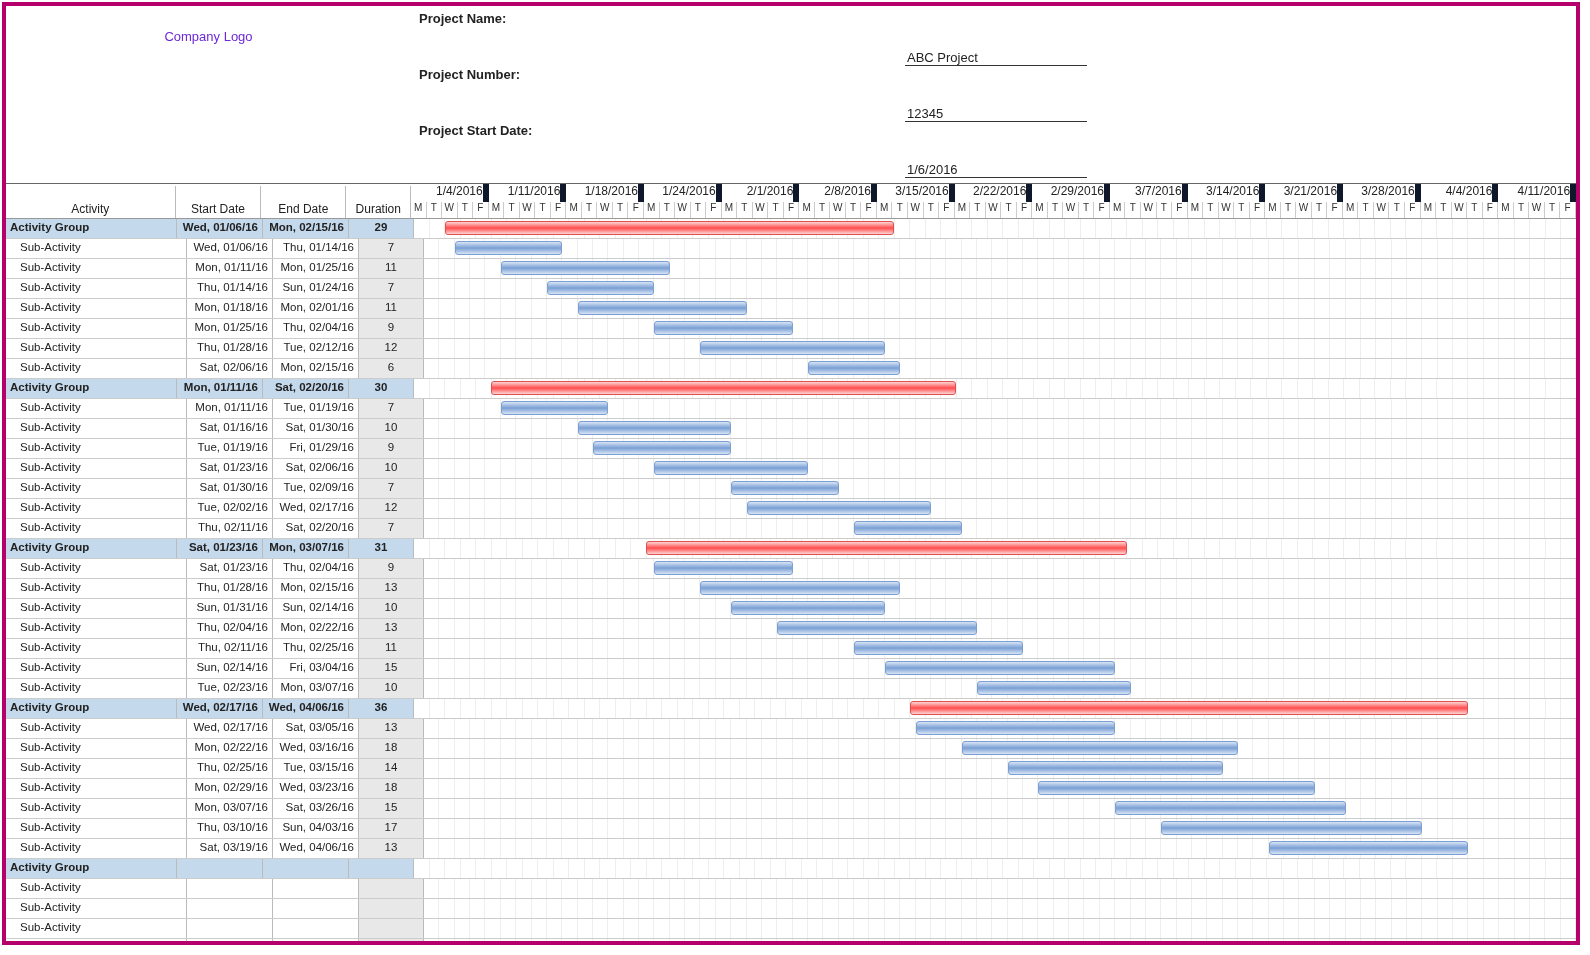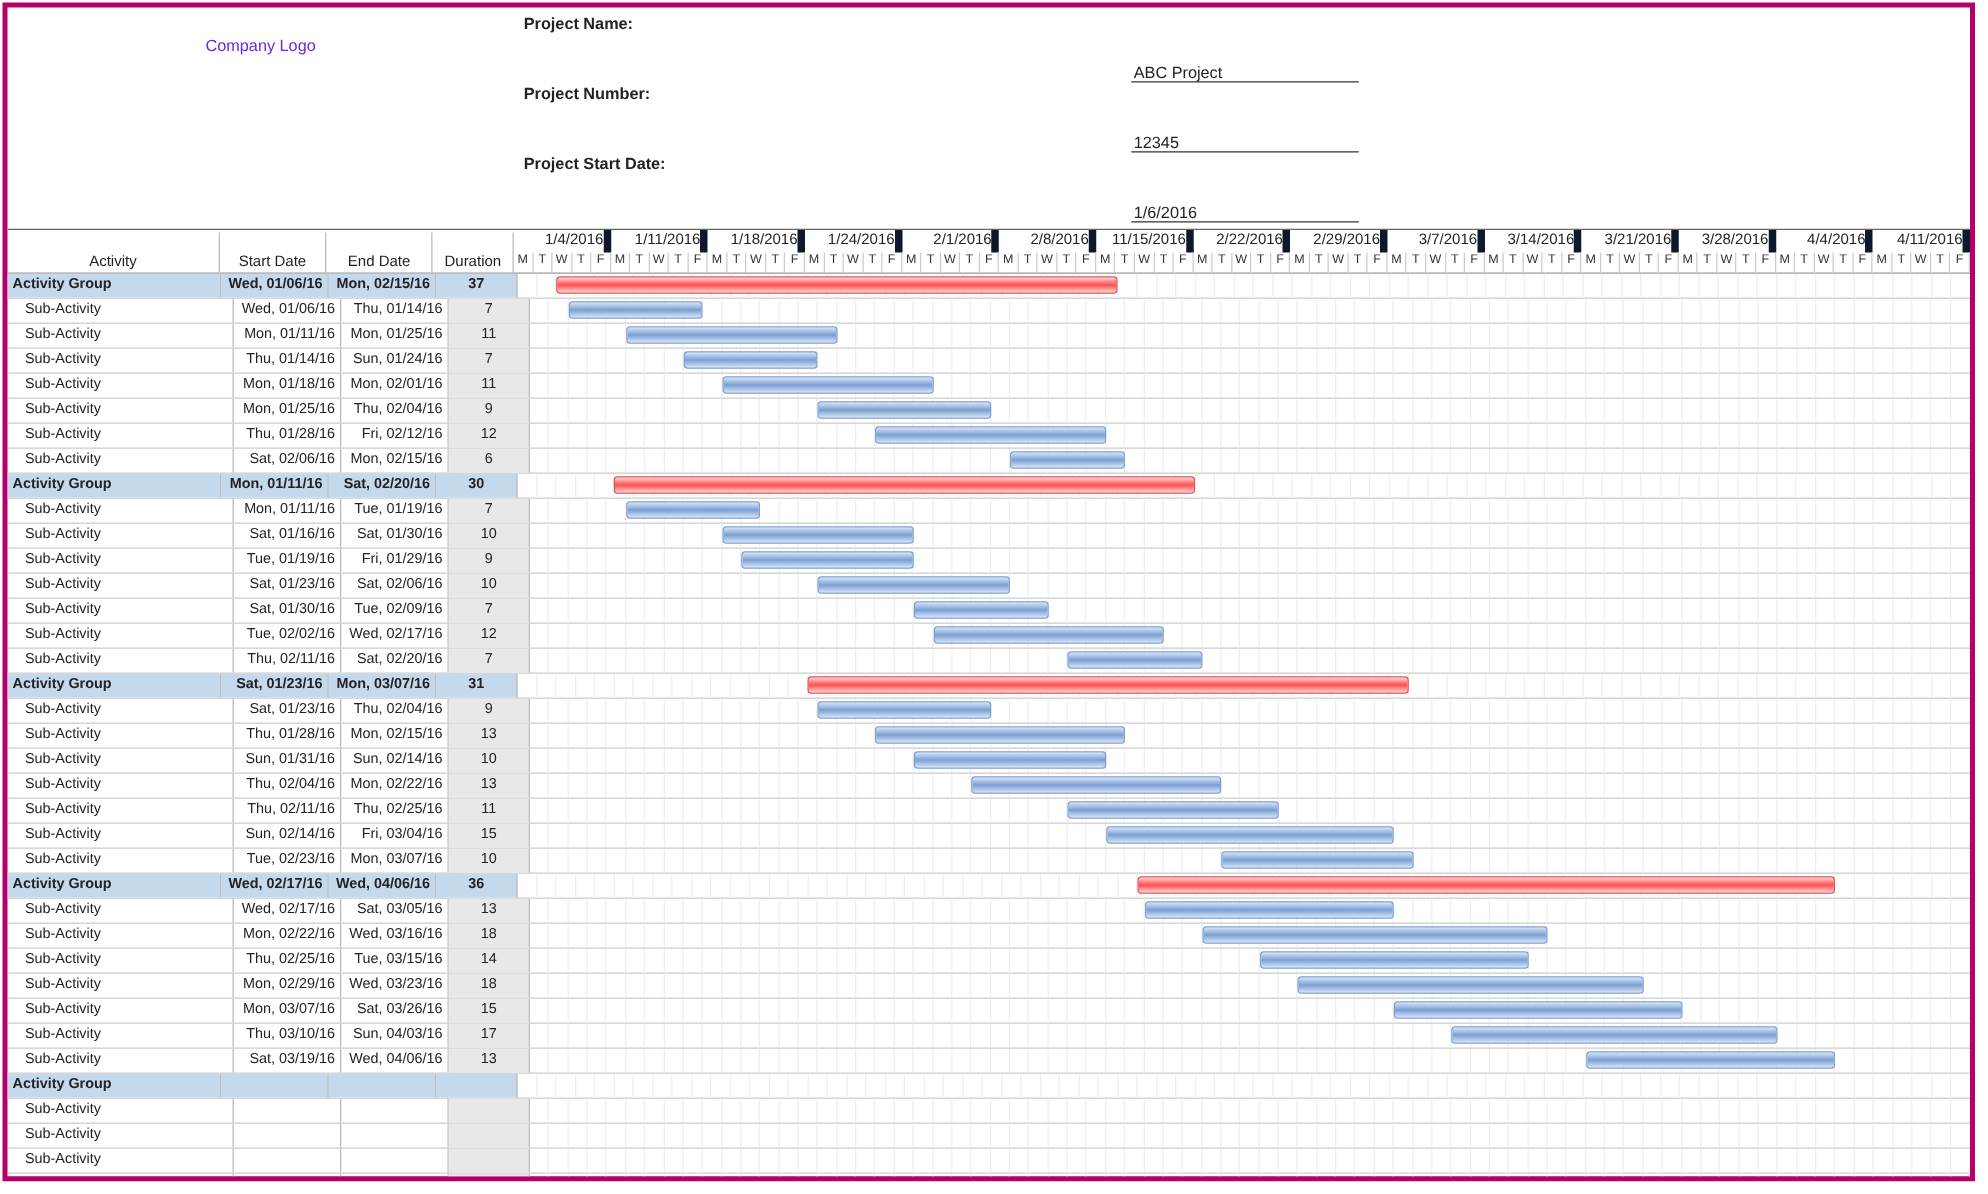--- a/index.html
+++ b/index.html
@@ -71,21 +71,21 @@
       <div class="col-dur">Duration</div>
     </div>
     <div class="timeline-hdr">
       <div class="weekrow" id="weekrow">
           <div class="weekcell">1/4/2016</div>
           <div class="weekcell">1/11/2016</div>
           <div class="weekcell">1/18/2016</div>
           <div class="weekcell">1/24/2016</div>
           <div class="weekcell">2/1/2016</div>
           <div class="weekcell">2/8/2016</div>
-          <div class="weekcell">11/15/2016</div>
+          <div class="weekcell">3/15/2016</div>
           <div class="weekcell">2/22/2016</div>
           <div class="weekcell">2/29/2016</div>
           <div class="weekcell">3/7/2016</div>
           <div class="weekcell">3/14/2016</div>
           <div class="weekcell">3/21/2016</div>
           <div class="weekcell">3/28/2016</div>
           <div class="weekcell">4/4/2016</div>
           <div class="weekcell">4/11/2016</div>
         </div>
       <div class="dayrow" id="dayrow">
@@ -166,21 +166,21 @@
           <div class="daycell">F</div>
         </div>
     </div>
   </div>
 
   <div class="body" id="ganttbody">
       <div class="trow group">
         <div class="cell act">Activity Group</div>
         <div class="cell sd">Wed, 01/06/16</div>
         <div class="cell ed">Mon, 02/15/16</div>
-        <div class="cell dur">37</div>
+        <div class="cell dur">29</div>
         <div class="gan">
           <div class="slot"></div>
           <div class="slot"></div>
           <div class="slot"></div>
           <div class="slot"></div>
           <div class="slot"></div>
           <div class="slot"></div>
           <div class="slot"></div>
           <div class="slot"></div>
           <div class="slot"></div>
@@ -669,21 +669,21 @@
           <div class="slot"></div>
           <div class="slot"></div>
           <div class="slot"></div>
           <div class="slot"></div>
           <div class="bar" style="left: 20%; width: 12%;"></div>
         </div>
       </div>
       <div class="trow">
         <div class="cell act">Sub-Activity</div>
         <div class="cell sd">Thu, 01/28/16</div>
-        <div class="cell ed">Fri, 02/12/16</div>
+        <div class="cell ed">Tue, 02/12/16</div>
         <div class="cell dur">12</div>
         <div class="gan">
           <div class="slot"></div>
           <div class="slot"></div>
           <div class="slot"></div>
           <div class="slot"></div>
           <div class="slot"></div>
           <div class="slot"></div>
           <div class="slot"></div>
           <div class="slot"></div>

